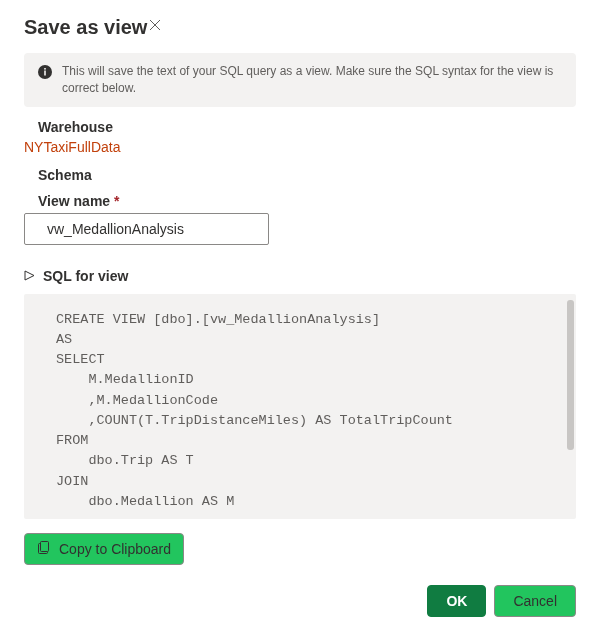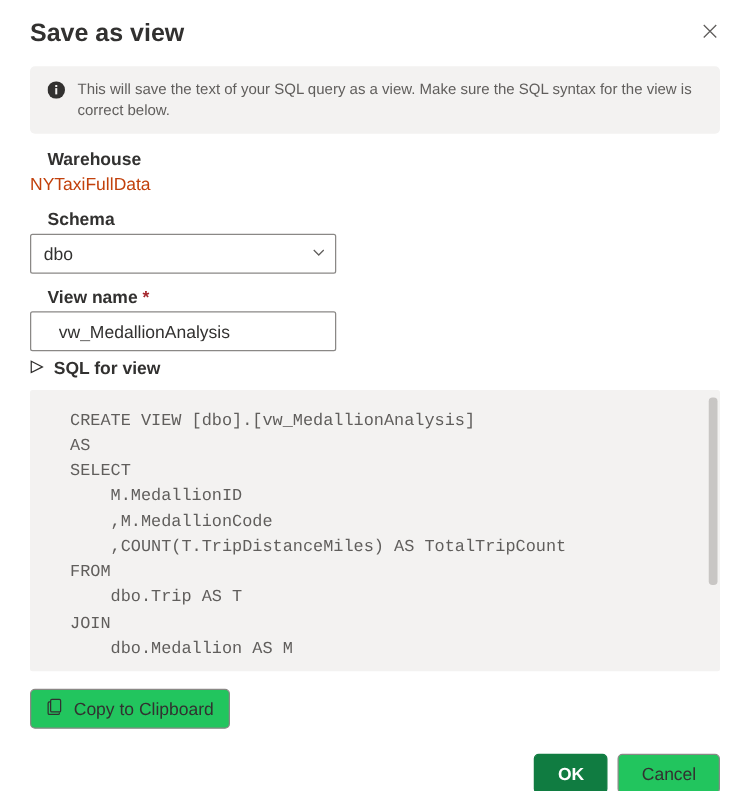--- a/index.html
+++ b/index.html
@@ -11,21 +11,20 @@
     background: #fff;
     width: 600px;
     height: 633px;
     overflow: hidden;
   }
   .dialog {
     padding: 16px 24px;
   }
   .header {
     display: flex;
-    justify-content: space-between;
     align-items: flex-start;
   }
   .title {
     font-size: 20px;
     font-weight: 600;
     color: #323130;
     margin: 0 0 14px 0;
   }
   .close-btn {
     font-size: 14px;
@@ -99,21 +98,21 @@
     border-radius: 2px;
     padding: 0 22px;
     font-size: 14px;
     color: #323130;
     font-family: inherit;
   }
   .sql-header {
     display: flex;
     align-items: flex-start;
     gap: 8px;
-    margin-top: 5px;
+    margin-top: 23px;
     margin-bottom: 10px;
     user-select: none;
   }
   .sql-header .lbl {
     font-weight: 600;
     font-size: 14px;
   }
   .sql-box-wrap {
     position: relative;
   }
@@ -195,30 +194,20 @@
           <rect x="6.2" y="3" width="1.6" height="1.6" fill="#f3f2f1"></rect>
         </svg>
     </span>
     <span class="info-text">This will save the text of your SQL query as a view. Make sure the SQL syntax for the view is correct below.</span>
   </div>
 
   <label class="field-label">Warehouse</label>
   <div class="static-value">NYTaxiFullData</div>
 
   <label class="field-label">Schema</label>
-  <div class="select-wrapper">
-    <div class="select">
-        <span>dbo</span>
-      </div>
-    <span class="chevron">
-      <svg width="12" height="12" viewBox="0 0 12 12">
-          <path d="M2 4 L6 8 L10 4" stroke="#605e5c" stroke-width="1" fill="none"></path>
-        </svg>
-    </span>
-  </div>
 
   <label class="field-label"><span>View name</span> <span class="req">*</span></label>
   <input type="text" class="text-input" value="vw_MedallionAnalysis" style="">
 
   <div class="sql-header">
     <span>
       <svg width="11" height="11" viewBox="0 0 11 11">
           <path d="M1 1 L10 5.5 L1 10 Z" fill="none" stroke="#323130" stroke-width="1"></path>
         </svg>
     </span>

